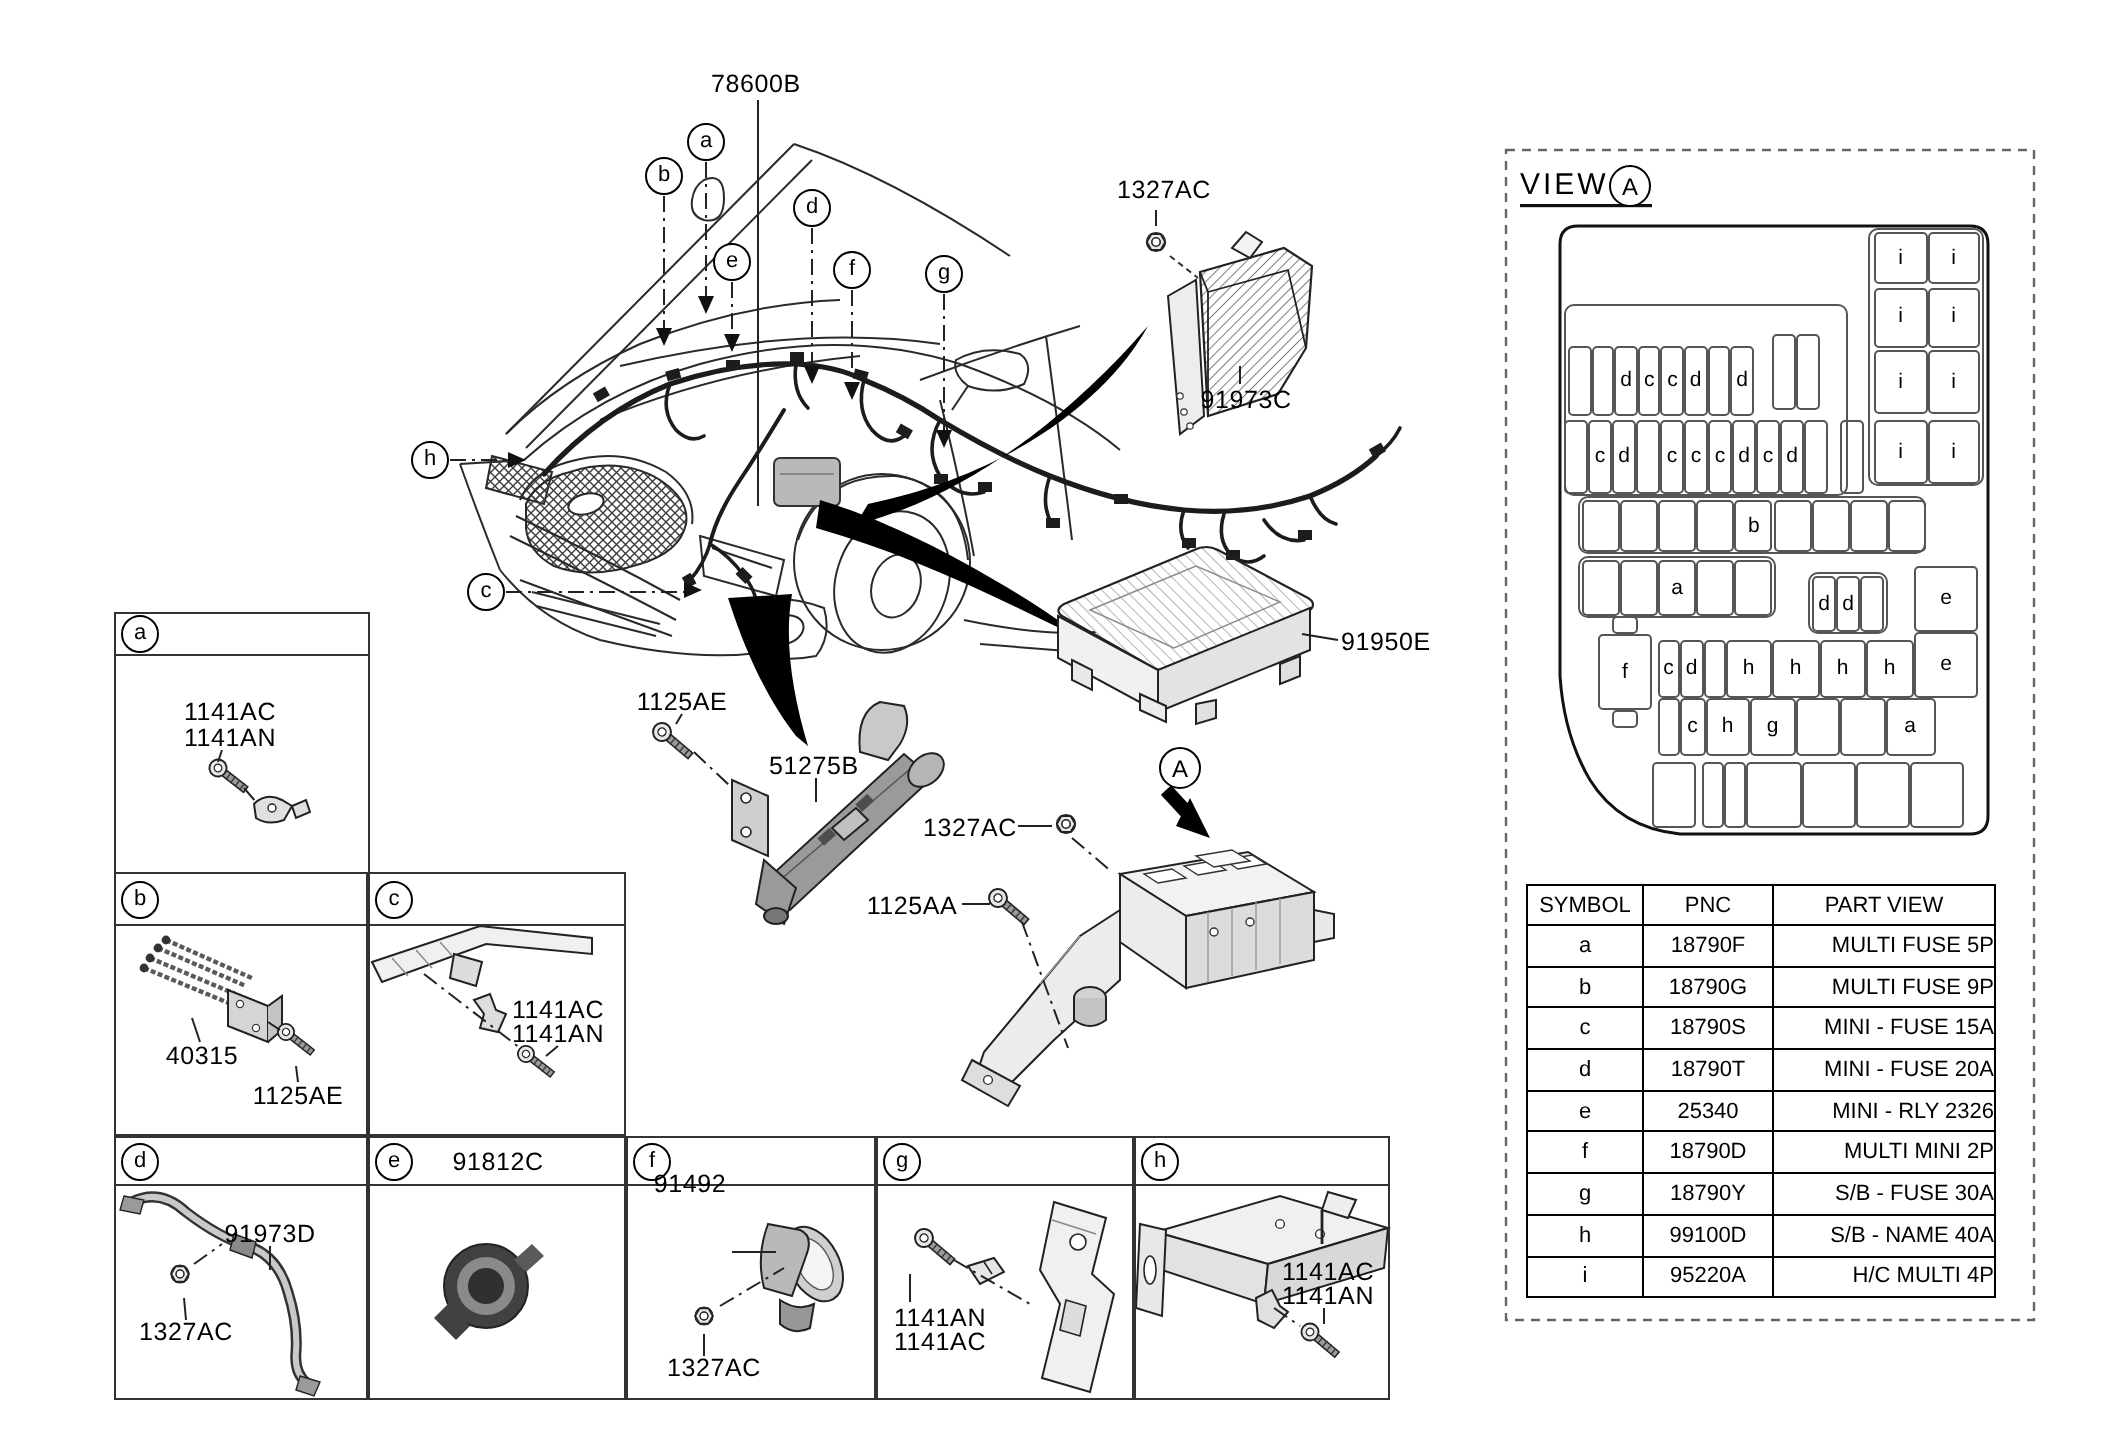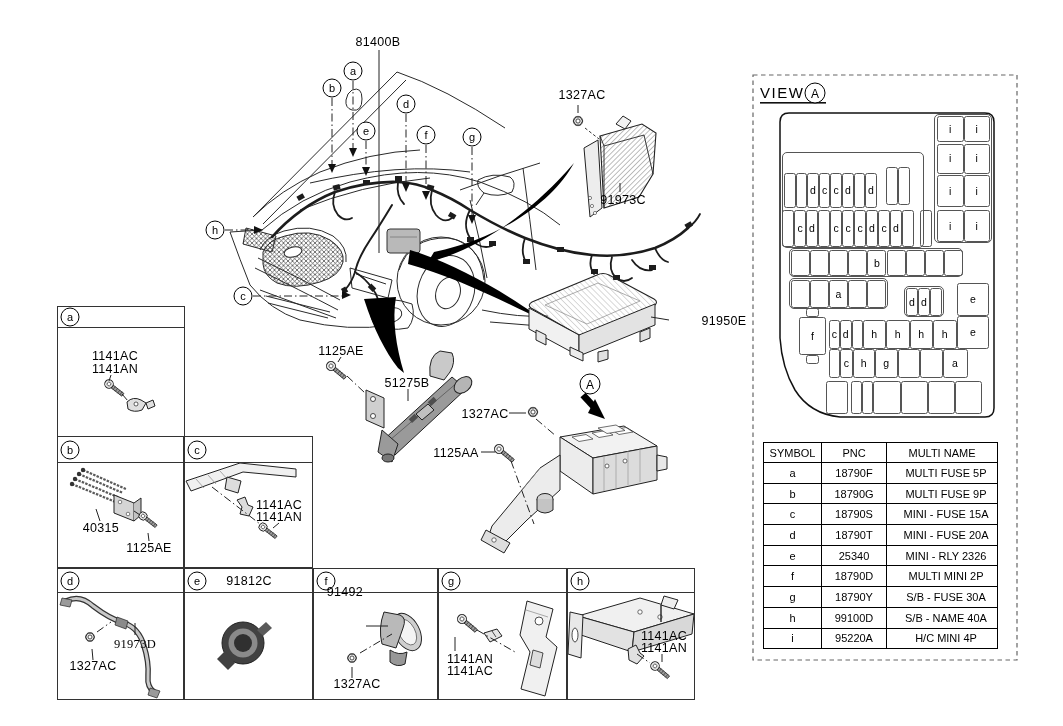--- a/index.html
+++ b/index.html
@@ -16,21 +16,21 @@
         align-items:center;justify-content:center;font-size:10.5px;color:#000;
         box-sizing:border-box;background:transparent;line-height:1;}
   .fcont{position:absolute;border:1.2px solid #555;border-radius:5px;box-sizing:border-box;}
   .dcell{position:absolute;border:1.1px solid #333;box-sizing:border-box;background:transparent;}
   .dhead{position:absolute;border-bottom:1.1px solid #333;box-sizing:border-box;}
   .viewtitle{position:absolute;font-size:15px;letter-spacing:1.5px;color:#000;line-height:1;}
   #symtable{position:absolute;border-collapse:collapse;font-size:11px;color:#000;
             table-layout:fixed;background:#fff;}
   #symtable th,#symtable td{border:1px solid #000;padding:0;text-align:center;
             font-weight:normal;overflow:hidden;white-space:nowrap;}
-  #symtable td.pn{text-align:center;padding-left:8px;}
+  #symtable td.pn{text-align:right;padding-left:8px;}
 </style>
 </head>
 <body>
 
 <div id="root">
 
 <svg id="art" width="1063" height="726" viewBox="0 0 1063 726">
   <defs>
     <pattern id="xh" width="4.5" height="4.5" patternUnits="userSpaceOnUse">
       <path d="M0 0L4.5 4.5M4.5 0L0 4.5" stroke="#3c3c3c" stroke-width="0.7"></path>
@@ -347,21 +347,21 @@
 <table id="symtable" style="left:763px;top:442px;width:234px">
   <colgroup>
         <col style="width:58px">
         <col style="width:65px">
         <col style="width:111px">
       </colgroup>
   <thead>
         <tr style="height:20px">
     <th>SYMBOL</th>
     <th>PNC</th>
-    <th>MULTI NAME</th>
+    <th>PART VIEW</th>
   </tr>
       </thead>
   <tbody id="symbody">
         <tr style="height: 20.7px;">
           <td>a</td>
           <td>18790F</td>
           <td class="pn">MULTI FUSE 5P</td>
         </tr>
         <tr style="height: 20.7px;">
           <td>b</td>
@@ -394,29 +394,29 @@
           <td class="pn">S/B - FUSE 30A</td>
         </tr>
         <tr style="height: 20.7px;">
           <td>h</td>
           <td>99100D</td>
           <td class="pn">S/B - NAME 40A</td>
         </tr>
         <tr style="height: 20.7px;">
           <td>i</td>
           <td>95220A</td>
-          <td class="pn">H/C MINI 4P</td>
+          <td class="pn">H/C MULTI 4P</td>
         </tr>
       </tbody>
 </table>
 
-<div class="pl" style="left: 378px; top: 42px;">81400B</div>
+<div class="pl" style="left: 378px; top: 42px;">78600B</div>
     <div class="pl" style="left: 582px; top: 95px;">1327AC</div>
     <div class="pl" style="left: 623px; top: 200px;">91973C</div>
-    <div class="pl" style="left: 724px; top: 321px;">91950E</div>
+    <div class="pl" style="left: 693px; top: 321px;">91950E</div>
     <div class="pl" style="left: 341px; top: 351px;">1125AE</div>
     <div class="pl" style="left: 407px; top: 383px;">51275B</div>
     <div class="pl" style="left: 485px; top: 414px;">1327AC</div>
     <div class="pl" style="left: 456px; top: 453px;">1125AA</div>
     <div class="co" style="left: 353px; top: 71px;">a</div>
     <div class="co" style="left: 332px; top: 88px;">b</div>
     <div class="co" style="left: 406px; top: 104px;">d</div>
     <div class="co" style="left: 366px; top: 131px;">e</div>
     <div class="co" style="left: 426px; top: 135px;">f</div>
     <div class="co" style="left: 472px; top: 137px;">g</div>
@@ -434,21 +434,21 @@
     <div class="pl" style="left: 101px; top: 528px;">40315</div>
     <div class="pl" style="left: 149px; top: 548px;">1125AE</div>
     <div class="dcell" style="left: 184px; top: 436px; width: 129px; height: 132px;"></div>
     <div class="dhead" style="left: 184px; top: 436px; width: 129px; height: 27px;"></div>
     <div class="co" style="left: 197px; top: 449.5px;">c</div>
     <div class="pl" style="left: 279px; top: 505px;">1141AC</div>
     <div class="pl" style="left: 279px; top: 517px;">1141AN</div>
     <div class="dcell" style="left: 57px; top: 568px; width: 127px; height: 132px;"></div>
     <div class="dhead" style="left: 57px; top: 568px; width: 127px; height: 25px;"></div>
     <div class="co" style="left: 70px; top: 580.5px;">d</div>
-    <div class="pl" style="left: 135px; top: 644px; font-family: Liberation Serif, serif;">91973D</div>
+    <div class="pl" style="left: 135px; top: 617px;">91973D</div>
     <div class="pl" style="left: 93px; top: 666px;">1327AC</div>
     <div class="dcell" style="left: 184px; top: 568px; width: 129px; height: 132px;"></div>
     <div class="dhead" style="left: 184px; top: 568px; width: 129px; height: 25px;"></div>
     <div class="co" style="left: 197px; top: 580.5px;">e</div>
     <div class="pl" style="left: 249px; top: 581px;">91812C</div>
     <div class="dcell" style="left: 313px; top: 568px; width: 125px; height: 132px;"></div>
     <div class="dhead" style="left: 313px; top: 568px; width: 125px; height: 25px;"></div>
     <div class="co" style="left: 326px; top: 580.5px;">f</div>
     <div class="pl" style="left: 345px; top: 592px;">91492</div>
     <div class="pl" style="left: 357px; top: 684px;">1327AC</div>

